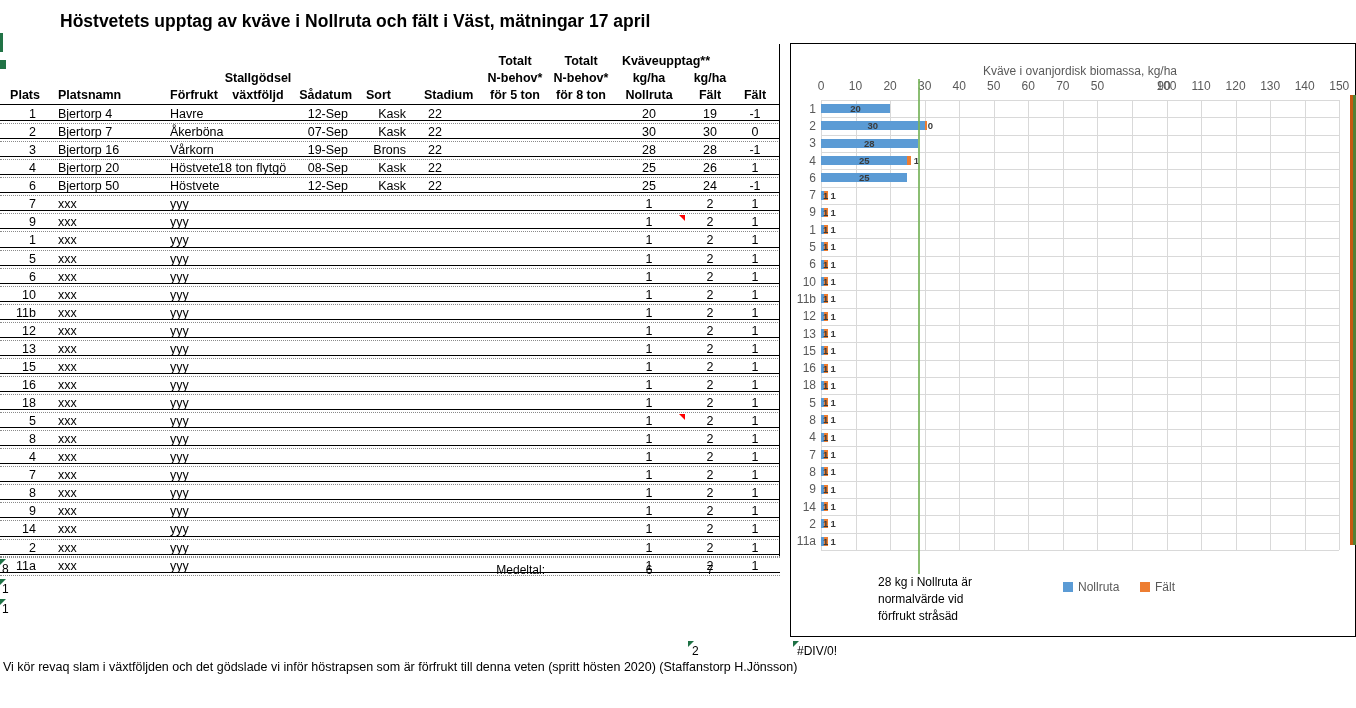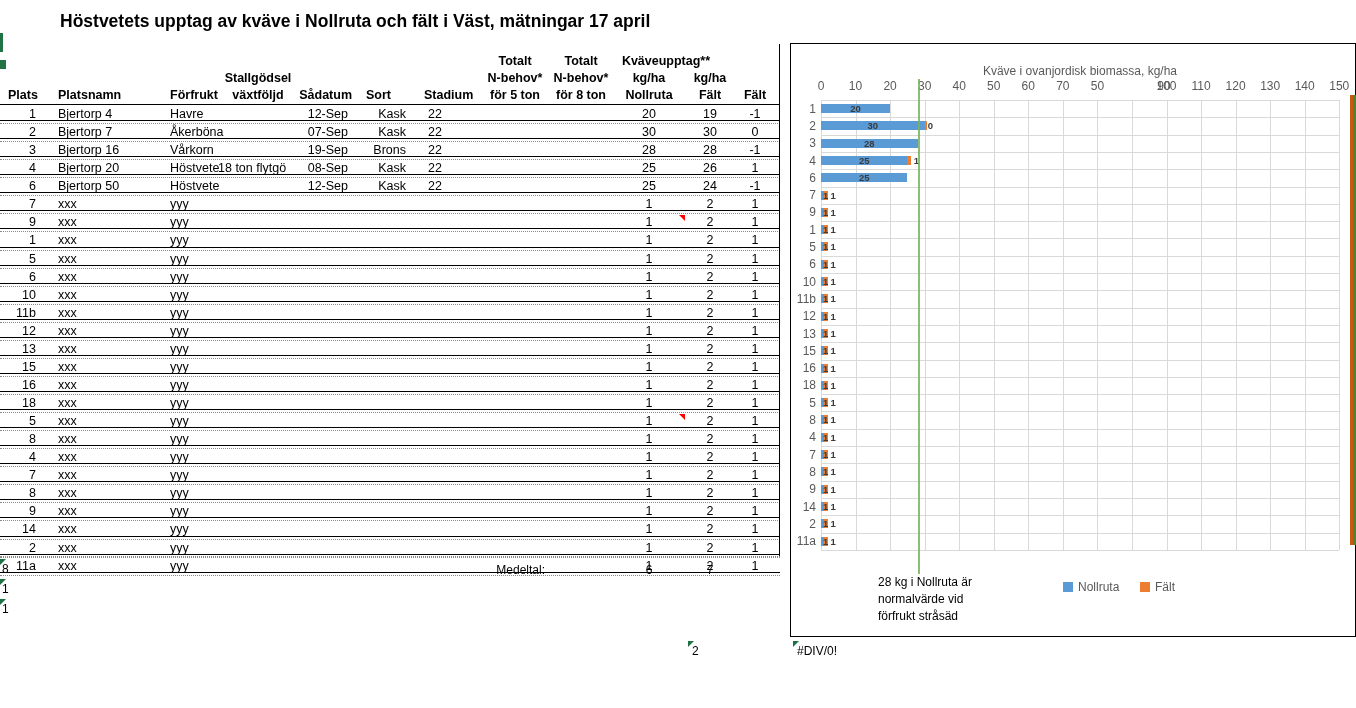--- a/index.html
+++ b/index.html
@@ -56,21 +56,21 @@
     <div class="hdr" style="left:482px;top:54px;width:66px;text-align:center;">Totalt</div>
     <div class="hdr" style="left:548px;top:54px;width:66px;text-align:center;">Totalt</div>
     <div class="hdr" style="left:612px;top:54px;width:108px;text-align:center;">Kväveupptag**</div>
 
     <div class="hdr" style="left:218px;top:71px;width:80px;text-align:center;">Stallgödsel</div>
     <div class="hdr" style="left:482px;top:71px;width:66px;text-align:center;">N-behov*</div>
     <div class="hdr" style="left:548px;top:71px;width:66px;text-align:center;">N-behov*</div>
     <div class="hdr" style="left:612px;top:71px;width:74px;text-align:center;">kg/ha</div>
     <div class="hdr" style="left:686px;top:71px;width:48px;text-align:center;">kg/ha</div>
 
-    <div class="hdr" style="left:8px;top:88px;width:40px;text-align:left;">Plats</div>
+    <div class="hdr" style="left:0;top:88px;width:40px;text-align:right;">Plats</div>
     <div class="hdr" style="left:58px;top:88px;">Platsnamn</div>
     <div class="hdr" style="left:170px;top:88px;">Förfrukt</div>
     <div class="hdr" style="left:218px;top:88px;width:80px;text-align:center;">växtföljd</div>
     <div class="hdr" style="left:296px;top:88px;width:56px;text-align:right;">Sådatum</div>
     <div class="hdr" style="left:366px;top:88px;">Sort</div>
     <div class="hdr" style="left:424px;top:88px;">Stadium</div>
     <div class="hdr" style="left:482px;top:88px;width:66px;text-align:center;">för 5 ton</div>
     <div class="hdr" style="left:548px;top:88px;width:66px;text-align:center;">för 8 ton</div>
     <div class="hdr" style="left:612px;top:88px;width:74px;text-align:center;">Nollruta</div>
     <div class="hdr" style="left:686px;top:88px;width:48px;text-align:center;">Fält</div>
@@ -460,20 +460,21 @@
   <div class="err-tri" style="left:0;top:579px;"></div>
   <div class="abs smalltxt" style="left:2px;top:582px;">1</div>
   <div class="err-tri" style="left:0;top:599px;"></div>
   <div class="abs smalltxt" style="left:2px;top:602px;">1</div>
 
   <div class="err-tri" style="left:688px;top:641px;"></div>
   <div class="abs smalltxt" style="left:692px;top:644px;">2</div>
   <div class="err-tri" style="left:793px;top:641px;"></div>
   <div class="abs smalltxt" style="left:797px;top:644px;">#DIV/0!</div>
 
+  <div class="abs" style="left:3px;top:660px;font-size:12.5px;white-space:nowrap;">Vi kör revaq slam i växtföljden och det gödslade vi inför höstrapsen som är förfrukt till denna veten (spritt hösten 2020) (Staffanstorp H.Jönsson)</div>
 
   <div class="chart-box"></div>
   <div id="chart-layer">
     <div class="chart-title" style="left:880px;top:64px;width:400px;">Kväve i ovanjordisk biomassa, kg/ha</div>
     <div class="annotation" style="left:878px;top:574px;">28 kg i Nollruta är normalvärde vid förfrukt stråsäd</div>
     <div class="legend-item" style="left:1063px;top:580px;">
       <span class="legend-sq" style="background:#5B9BD5;"></span><span>Nollruta</span>
     </div>
     <div class="legend-item" style="left:1140px;top:580px;">
       <span class="legend-sq" style="background:#ED7D31;"></span><span>Fält</span>

